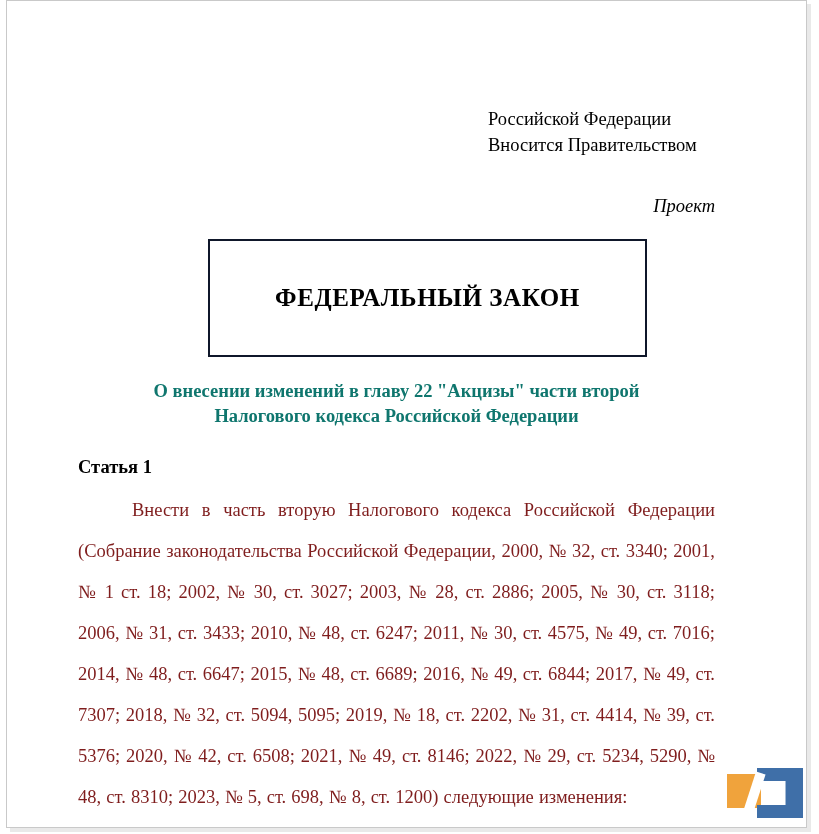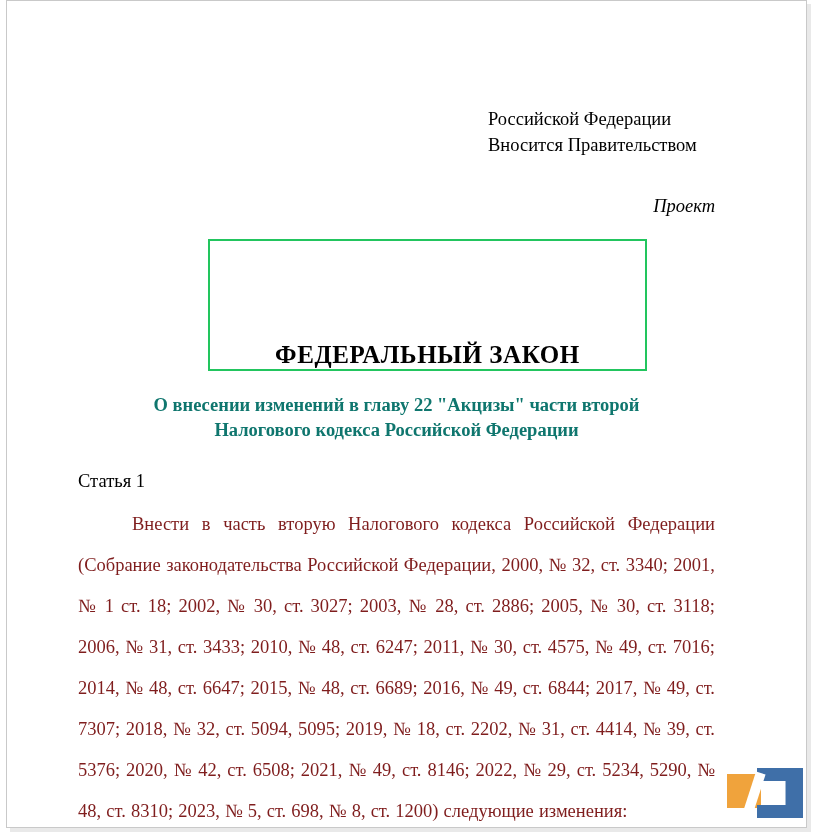--- a/index.html
+++ b/index.html
@@ -71,24 +71,24 @@
     margin-top: 38px;
     text-align: right;
     font-size: 18.5px;
     color: #000000;
     font-style: italic;
   }
   .law-title-box {
     margin-top: 22px;
     margin-left: 130px;
     margin-right: 68px;
-    border: 2px solid #22c55e;
-    height: 132px;
+    border: 2px solid #0f172a;
+    height: 118px;
     display: flex;
-    align-items: flex-end;
+    align-items: center;
     justify-content: center;
     box-sizing: border-box;
   }
   .law-title {
     font-size: 25px;
     font-weight: bold;
     letter-spacing: 0.6px;
     color: #000000;
     text-align: center;
   }
@@ -97,21 +97,21 @@
     text-align: center;
     font-size: 18.5px;
     font-weight: bold;
     line-height: 25px;
     color: #0f766e;
     padding: 0 6px;
   }
   .article-heading {
     margin-top: 28px;
     font-size: 18.5px;
-    font-weight: normal;
+    font-weight: bold;
     color: #000000;
   }
   .body-par {
     margin-top: 12px;
     font-size: 18.5px;
     line-height: 41px;
     text-align: justify;
     text-indent: 54px;
     color: #7f1d1d;
     word-spacing: 0.5px;

